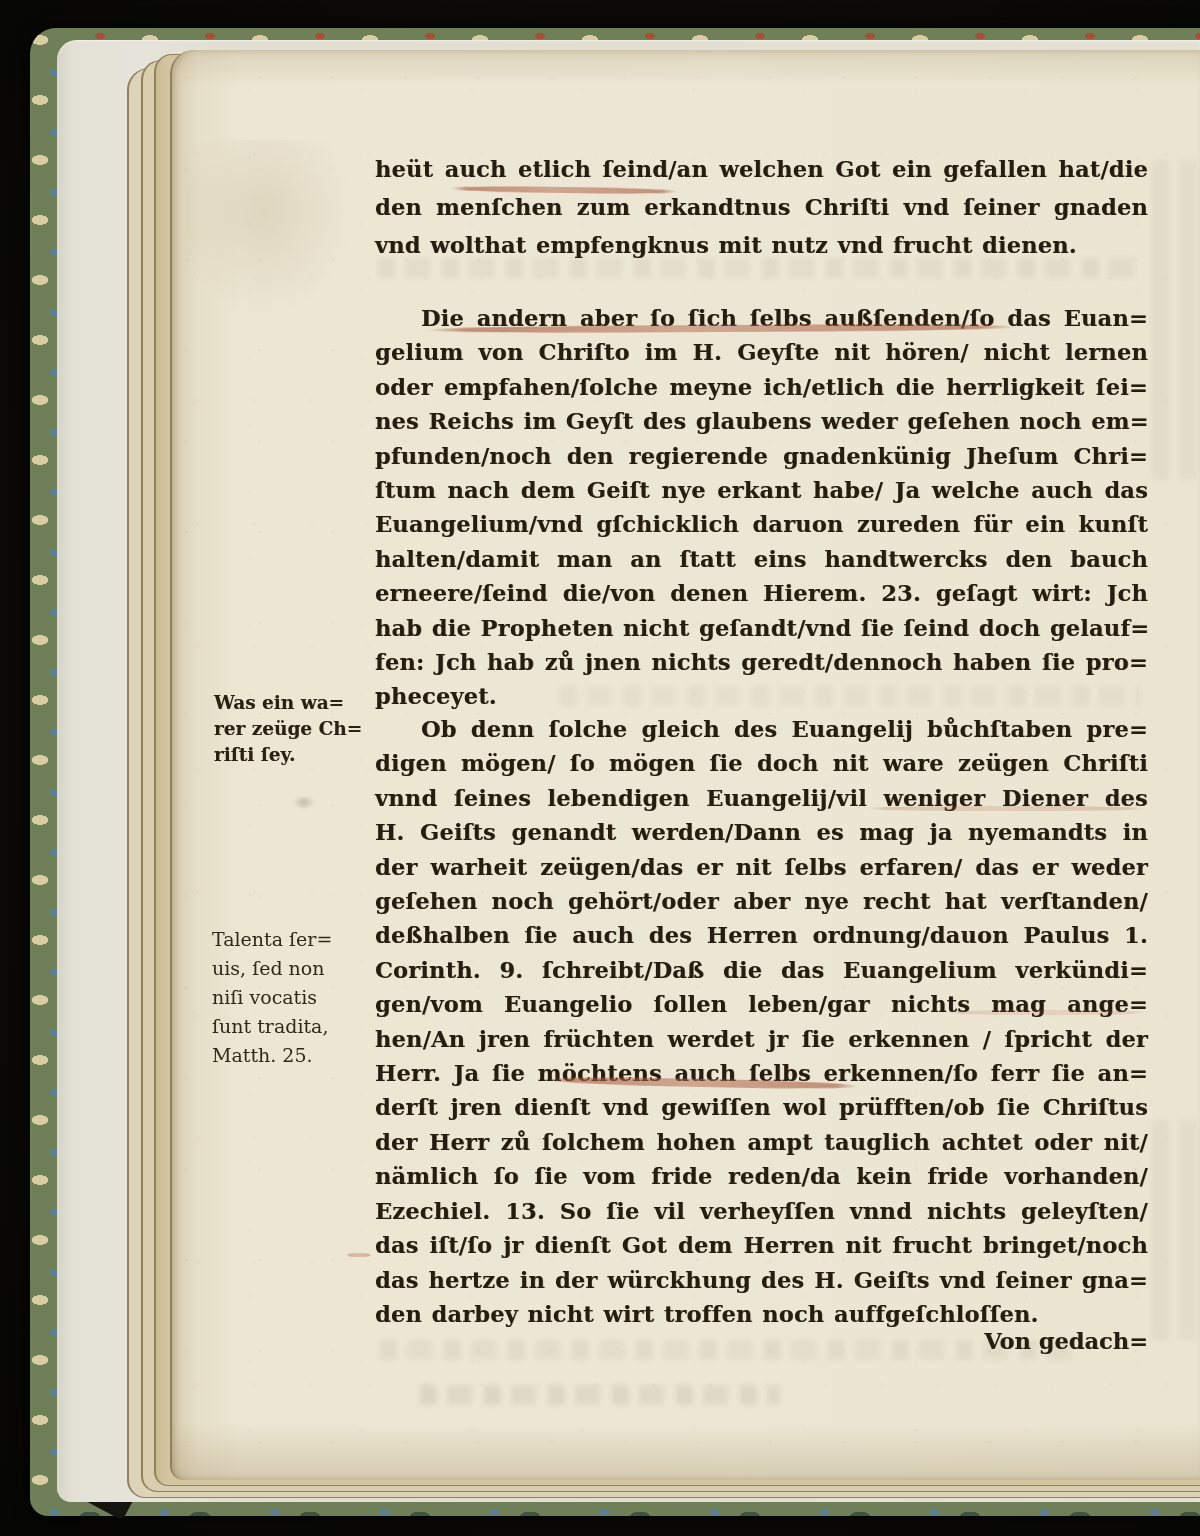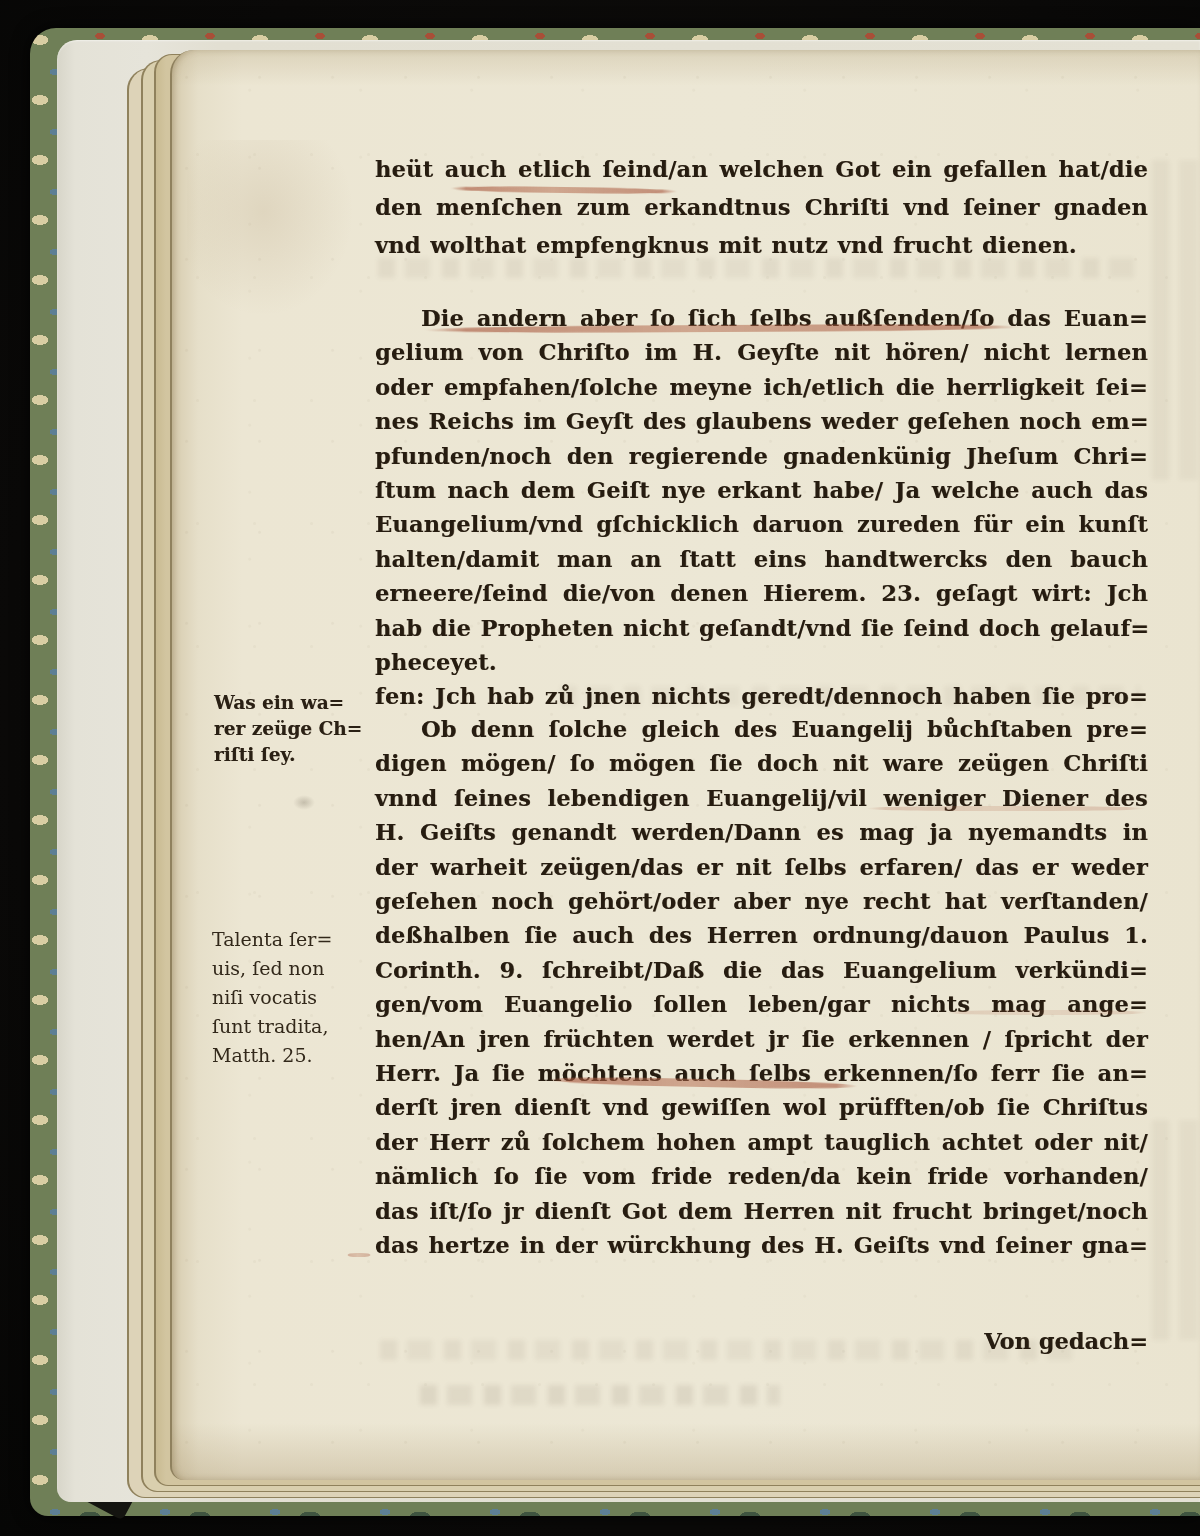--- a/index.html
+++ b/index.html
@@ -134,40 +134,42 @@
         <div class="tline indent">Die andern aber ſo ſich ſelbs außſenden/ſo das Euan=</div>
         <div class="tline">gelium von Chriſto im H. Geyſte nit hören/ nicht lernen</div>
         <div class="tline">oder empfahen/ſolche meyne ich/etlich die herrligkeit ſei=</div>
         <div class="tline">nes Reichs im Geyſt des glaubens weder geſehen noch em=</div>
         <div class="tline">pfunden/noch den regierende gnadenkünig Jheſum Chri=</div>
         <div class="tline">ſtum nach dem Geiſt nye erkant habe/ Ja welche auch das</div>
         <div class="tline">Euangelium/vnd gſchicklich daruon zureden für ein kunſt</div>
         <div class="tline">halten/damit man an ſtatt eins handtwercks den bauch</div>
         <div class="tline">erneere/ſeind die/von denen Hierem. 23. geſagt wirt: Jch</div>
         <div class="tline">hab die Propheten nicht geſandt/vnd ſie ſeind doch gelauf=</div>
+        <div class="tline">fen: Jch hab zů jnen nichts geredt/dennoch haben ſie pro=</div>
         <div class="tline lastline">pheceyet.</div>
-        <div class="tline">fen: Jch hab zů jnen nichts geredt/dennoch haben ſie pro=</div>
       </div>
     <div class="para" id="para3">
         <div class="tline indent">Ob denn ſolche gleich des Euangelij bůchſtaben pre=</div>
         <div class="tline">digen mögen/ ſo mögen ſie doch nit ware zeügen Chriſti</div>
         <div class="tline">vnnd ſeines lebendigen Euangelij/vil weniger Diener des</div>
         <div class="tline">H. Geiſts genandt werden/Dann es mag ja nyemandts in</div>
         <div class="tline">der warheit zeügen/das er nit ſelbs erfaren/ das er weder</div>
         <div class="tline">geſehen noch gehört/oder aber nye recht hat verſtanden/</div>
         <div class="tline">deßhalben ſie auch des Herren ordnung/dauon Paulus 1.</div>
         <div class="tline">Corinth. 9. ſchreibt/Daß die das Euangelium verkündi=</div>
         <div class="tline">gen/vom Euangelio ſollen leben/gar nichts mag ange=</div>
         <div class="tline">hen/An jren früchten werdet jr ſie erkennen / ſpricht der</div>
         <div class="tline">Herr. Ja ſie möchtens auch ſelbs erkennen/ſo ferr ſie an=</div>
         <div class="tline">derſt jren dienſt vnd gewiſſen wol prüfften/ob ſie Chriſtus</div>
         <div class="tline">der Herr zů ſolchem hohen ampt tauglich achtet oder nit/</div>
         <div class="tline">nämlich ſo ſie vom fride reden/da kein fride vorhanden/</div>
+        <div class="tline">Ezechiel. 13. So ſie vil verheyſſen vnnd nichts geleyſten/</div>
         <div class="tline">das iſt/ſo jr dienſt Got dem Herren nit frucht bringet/noch</div>
         <div class="tline">das hertze in der würckhung des H. Geiſts vnd ſeiner gna=</div>
+        <div class="tline lastline">den darbey nicht wirt troffen noch auffgeſchloſſen.</div>
       </div>
 
     <div class="margin-note" id="note1">
         <div class="tline">Was ein wa=</div>
         <div class="tline">rer zeüge Ch=</div>
         <div class="tline lastline">riſti ſey.</div>
       </div>
     <div class="margin-note" id="note2">
         <div class="tline">Talenta ſer=</div>
         <div class="tline">uis, ſed non</div>

